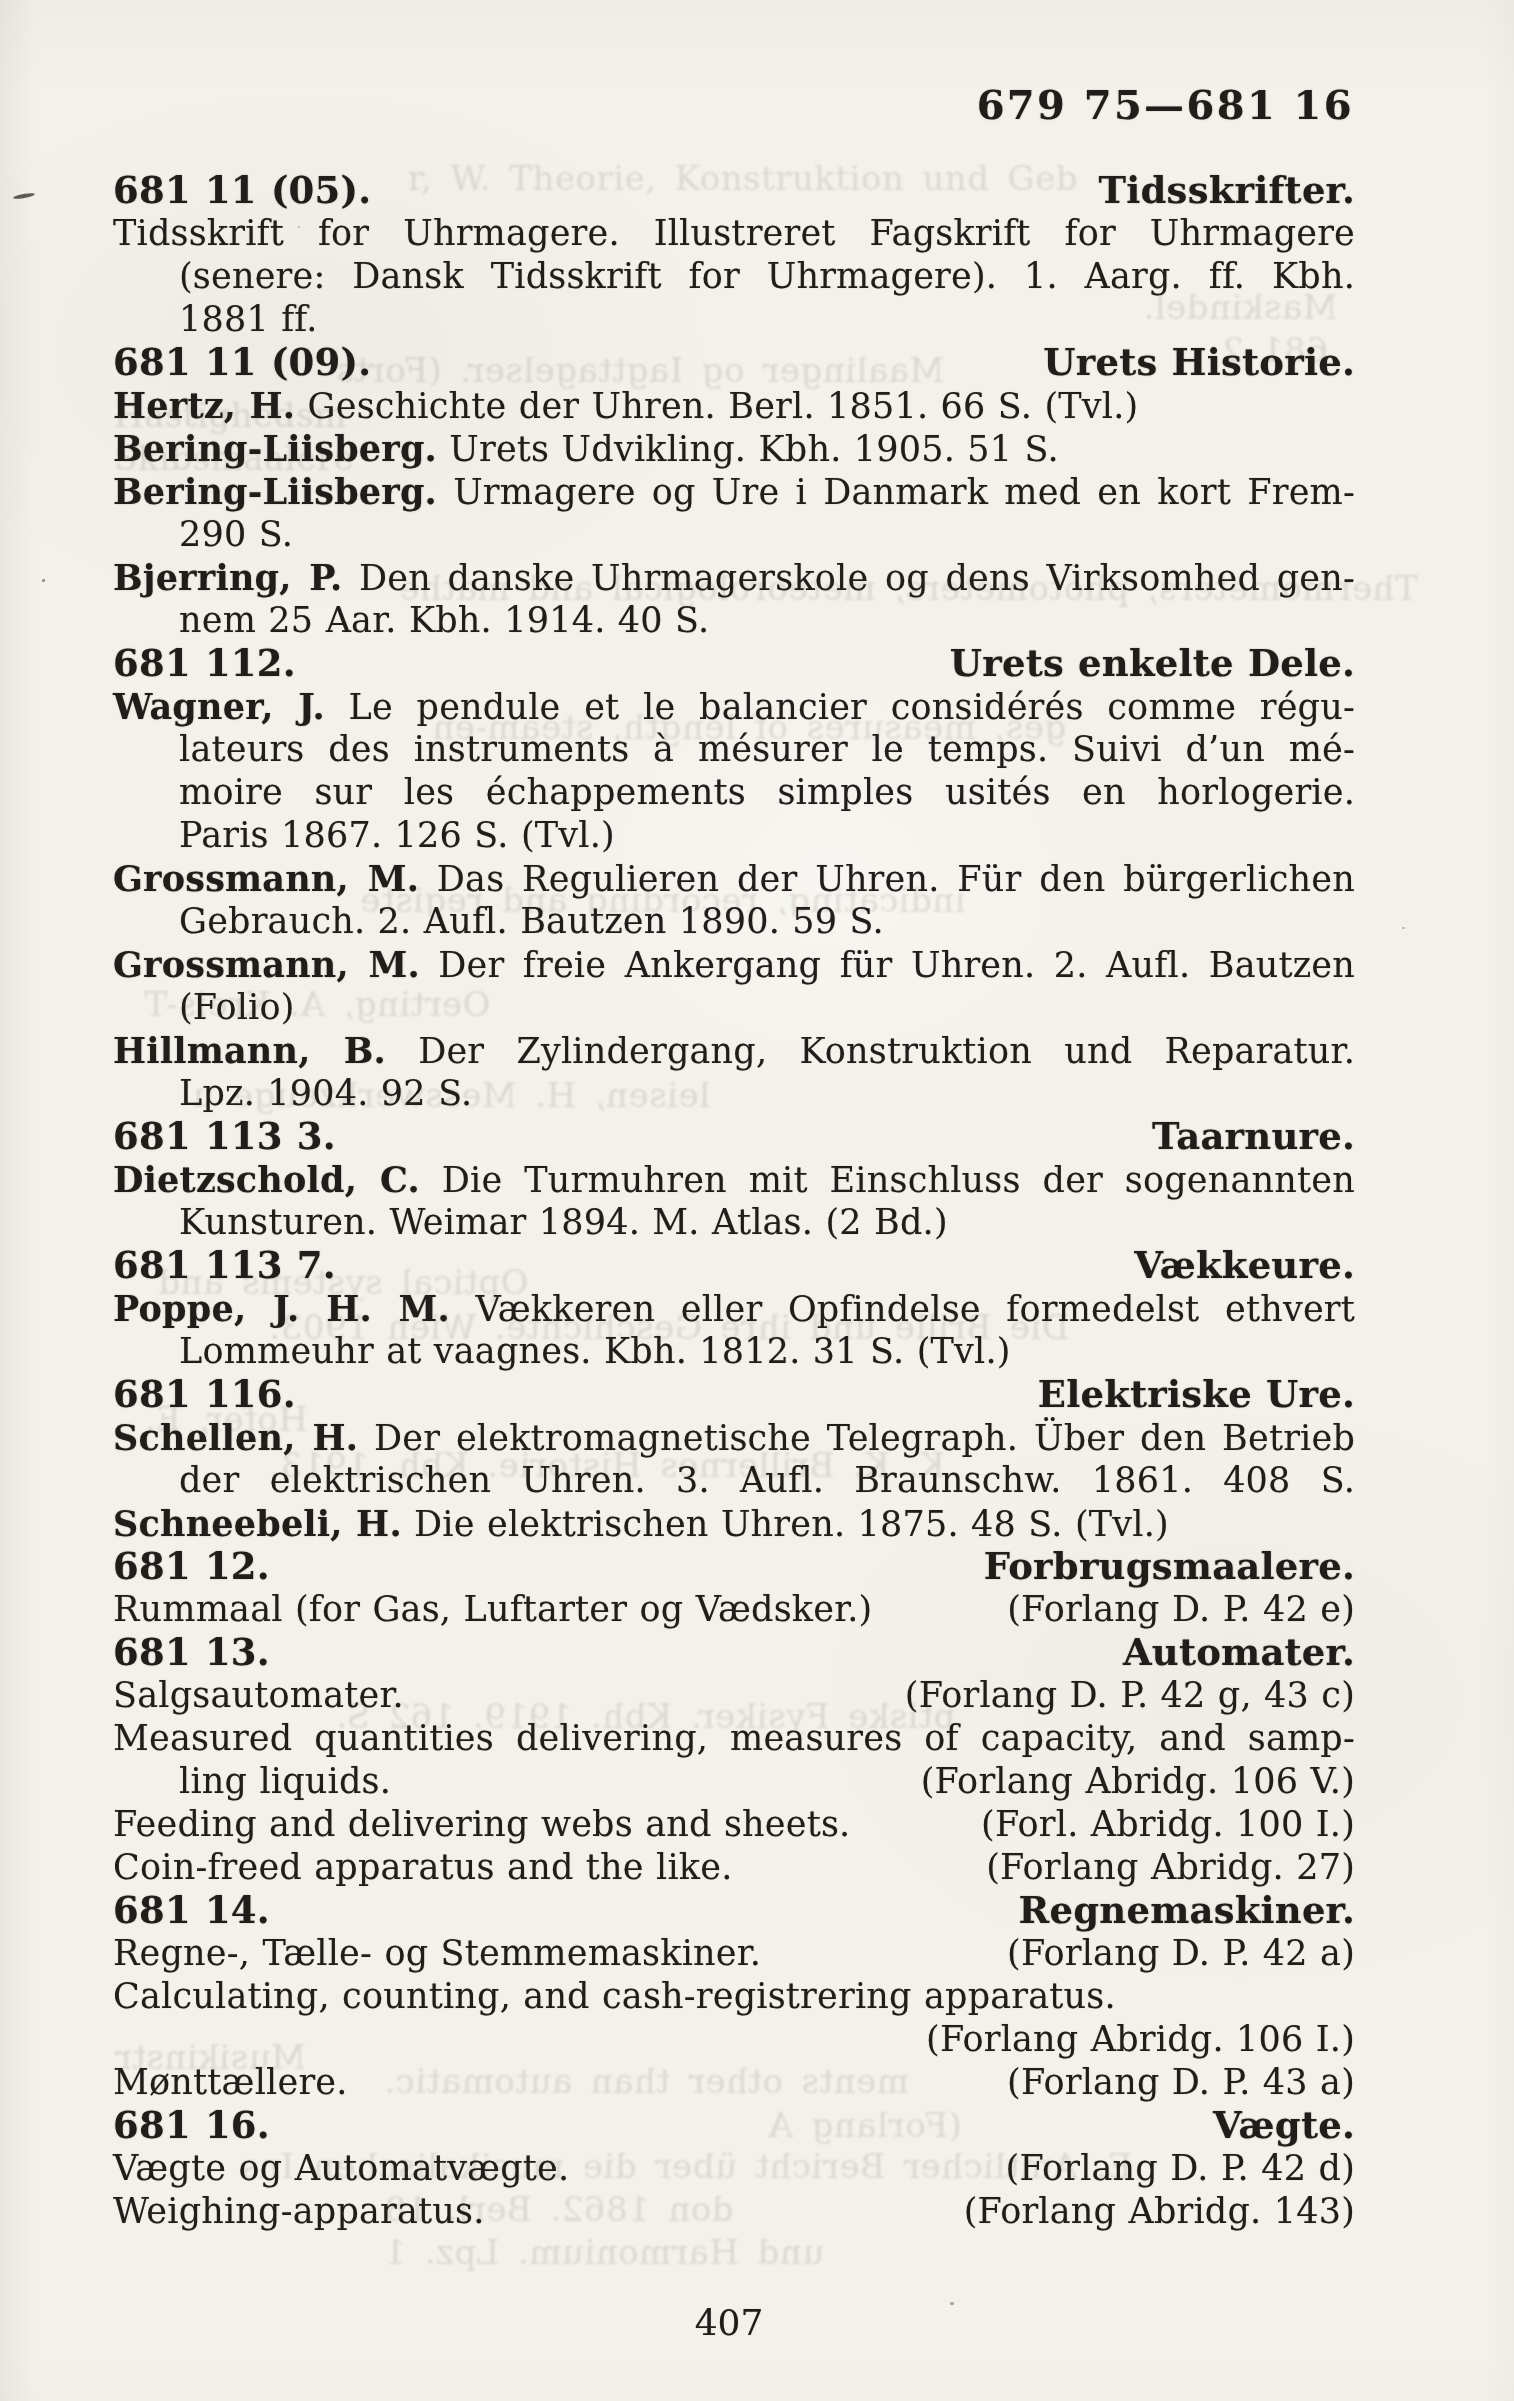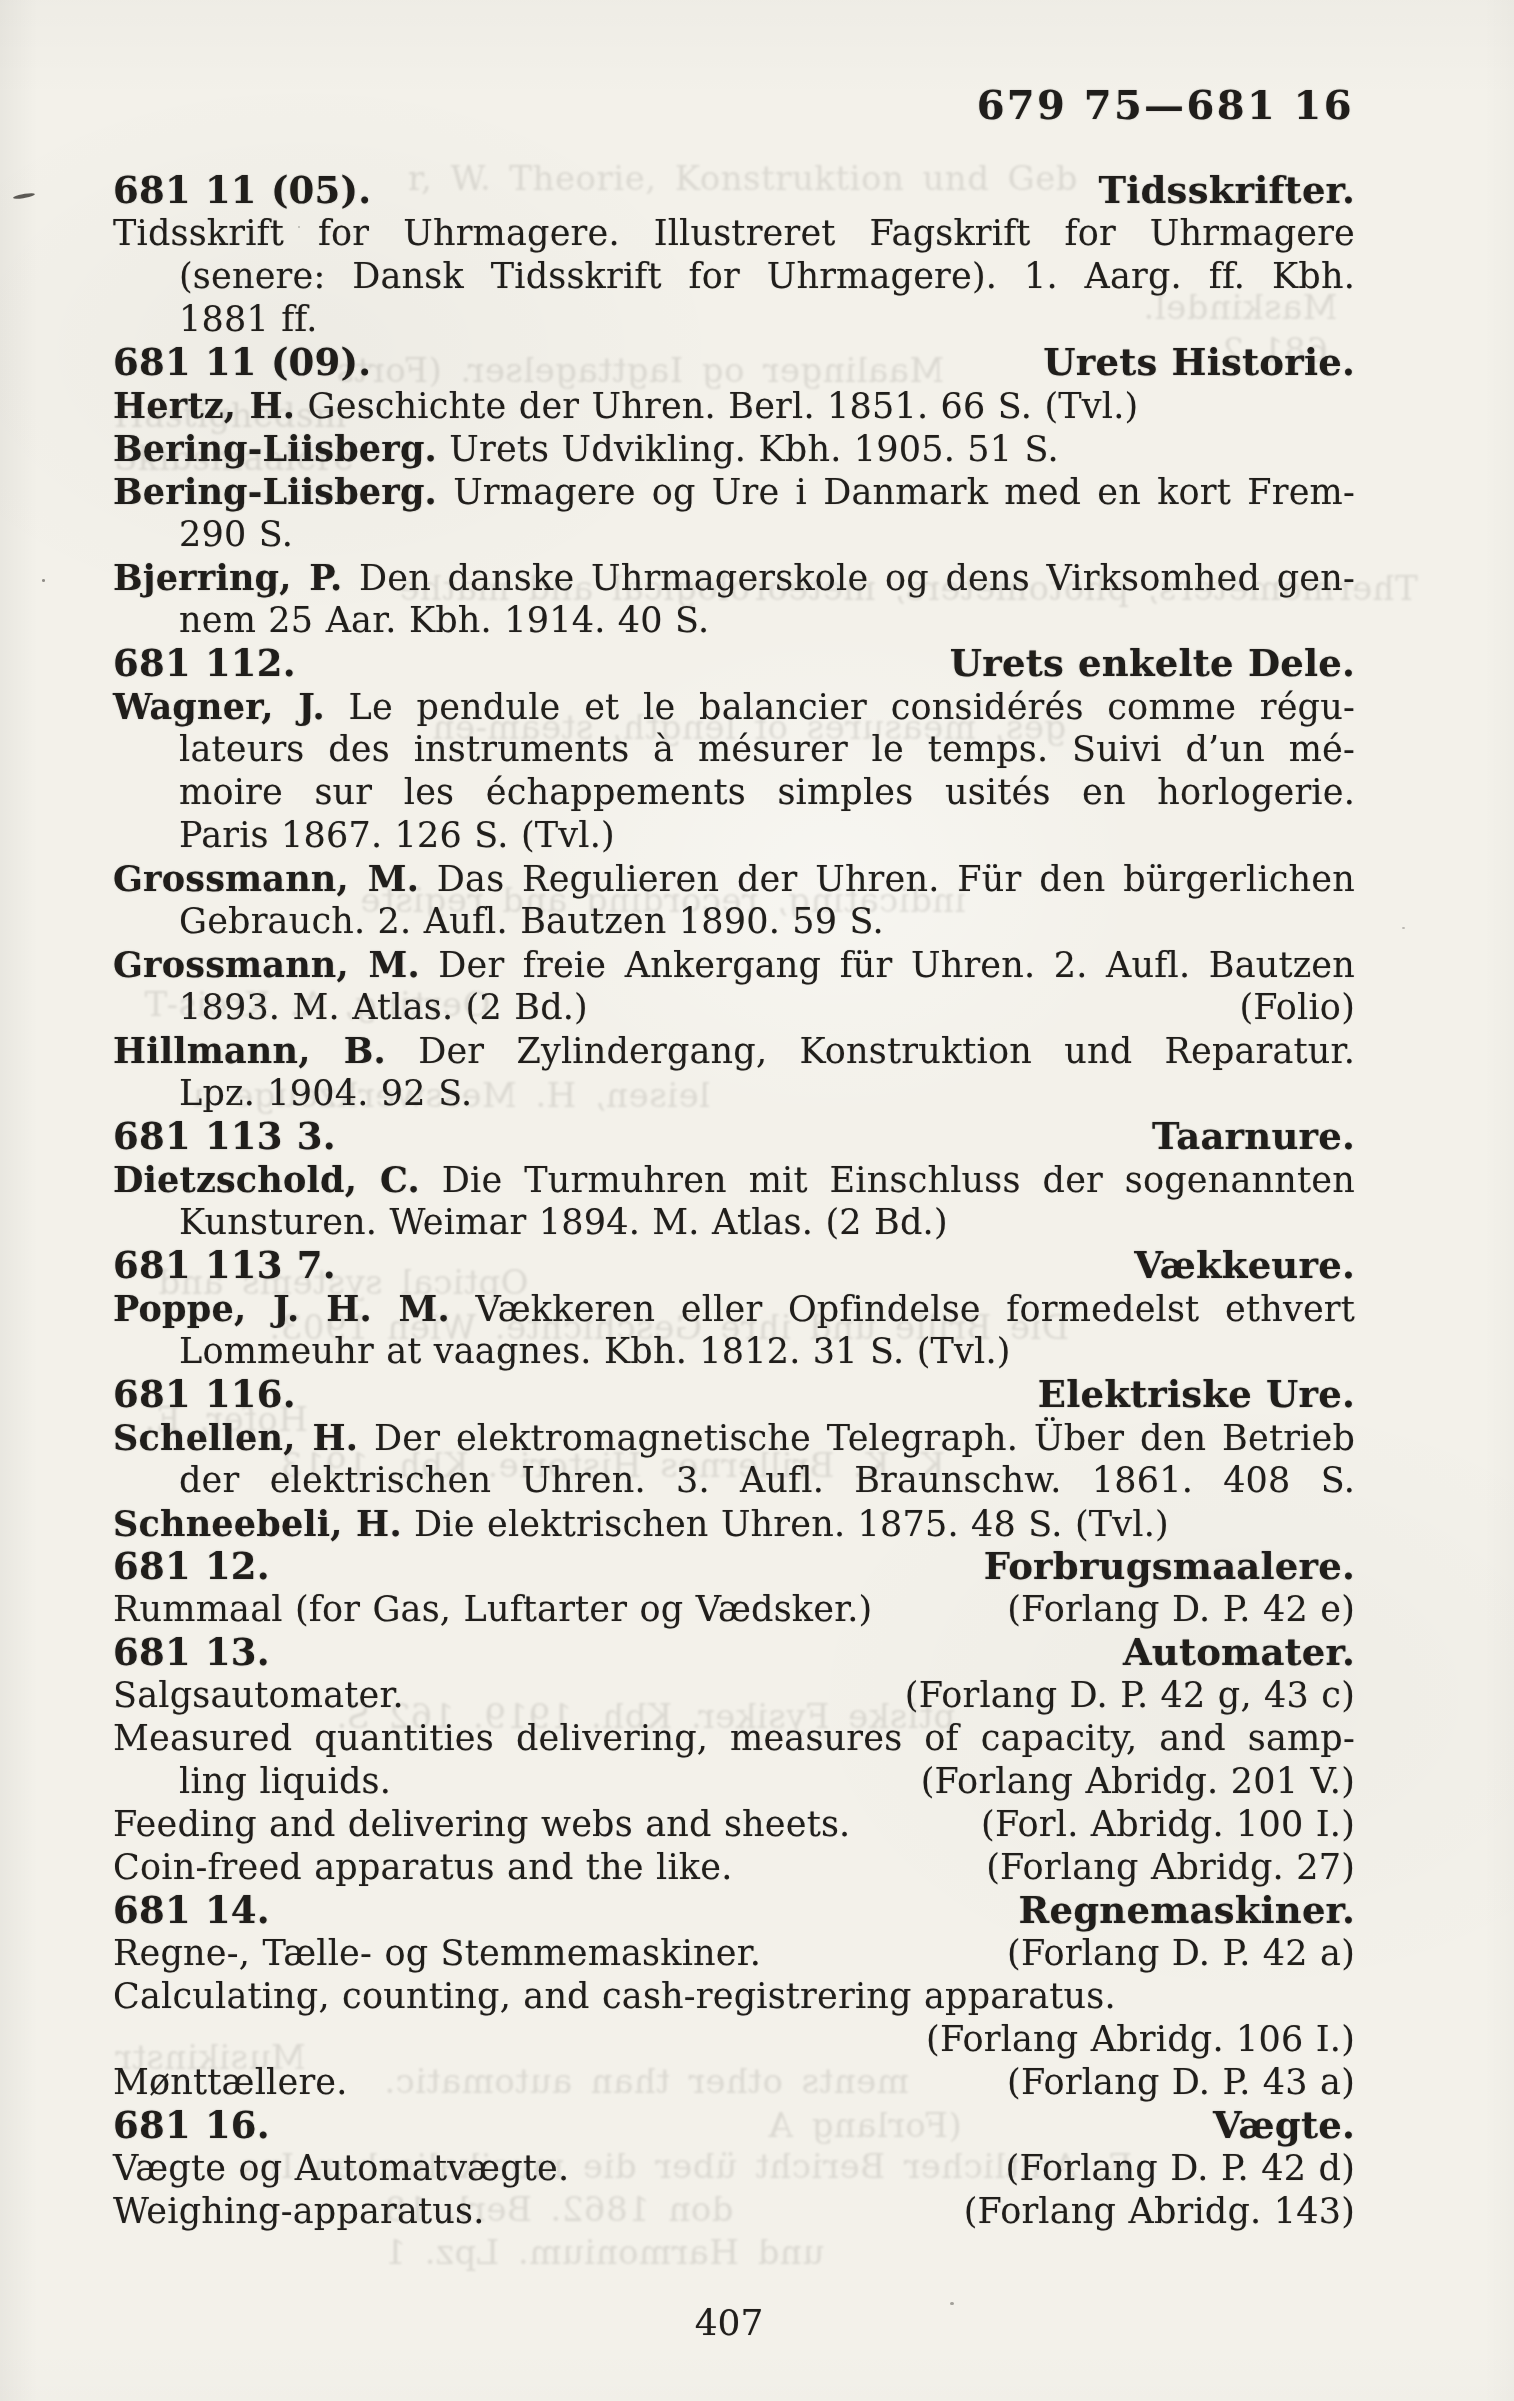--- a/index.html
+++ b/index.html
@@ -110,21 +110,20 @@
         <span class="rt">Urets enkelte Dele.</span>
       </div>
       <div class="line just"><span class="lt"><span class="bold">Wagner, J.</span><span> Le pendule et le balancier considérés comme régu-</span></span></div>
       <div class="line ind just"><span class="lt"><span>lateurs des instruments à mésurer le temps. Suivi d’un mé-</span></span></div>
       <div class="line ind just"><span class="lt"><span>moire sur les échappements simples usités en horlogerie.</span></span></div>
       <div class="line ind"><span class="lt"><span>Paris 1867. 126 S. (Tvl.)</span></span></div>
       <div class="line just"><span class="lt"><span class="bold">Grossmann, M.</span><span> Das Regulieren der Uhren. Für den bürgerlichen</span></span></div>
       <div class="line ind"><span class="lt"><span>Gebrauch. 2. Aufl. Bautzen 1890. 59 S.</span></span></div>
       <div class="line just"><span class="lt"><span class="bold">Grossmann, M.</span><span> Der freie Ankergang für Uhren. 2. Aufl. Bautzen</span></span></div>
       <div class="line ind flexline">
-        <span class="lt"><span>1893. M. Atlas. (2 Bd.)</span></span>
         <span class="rt">(Folio)</span>
       </div>
       <div class="line just"><span class="lt"><span class="bold">Hillmann, B.</span><span> Der Zylindergang, Konstruktion und Reparatur.</span></span></div>
       <div class="line ind"><span class="lt"><span>Lpz. 1904. 92 S.</span></span></div>
       <div class="line sec flexline">
         <span class="lt"><span class="bold">681 113 3.</span></span>
         <span class="rt">Taarnure.</span>
       </div>
       <div class="line just"><span class="lt"><span class="bold">Dietzschold, C.</span><span> Die Turmuhren mit Einschluss der sogenannten</span></span></div>
       <div class="line ind"><span class="lt"><span>Kunsturen. Weimar 1894. M. Atlas. (2 Bd.)</span></span></div>
@@ -153,21 +152,21 @@
         <span class="lt"><span class="bold">681 13.</span></span>
         <span class="rt">Automater.</span>
       </div>
       <div class="line flexline">
         <span class="lt"><span>Salgsautomater.</span></span>
         <span class="rt">(Forlang D. P. 42 g, 43 c)</span>
       </div>
       <div class="line just"><span class="lt"><span>Measured quantities delivering, measures of capacity, and samp-</span></span></div>
       <div class="line ind flexline">
         <span class="lt"><span>ling liquids.</span></span>
-        <span class="rt">(Forlang Abridg. 201 V.)</span>
+        <span class="rt">(Forlang Abridg. 106 V.)</span>
       </div>
       <div class="line flexline">
         <span class="lt"><span>Feeding and delivering webs and sheets.</span></span>
         <span class="rt">(Forl. Abridg. 100 I.)</span>
       </div>
       <div class="line flexline">
         <span class="lt"><span>Coin-freed apparatus and the like.</span></span>
         <span class="rt">(Forlang Abridg. 27)</span>
       </div>
       <div class="line sec flexline">

